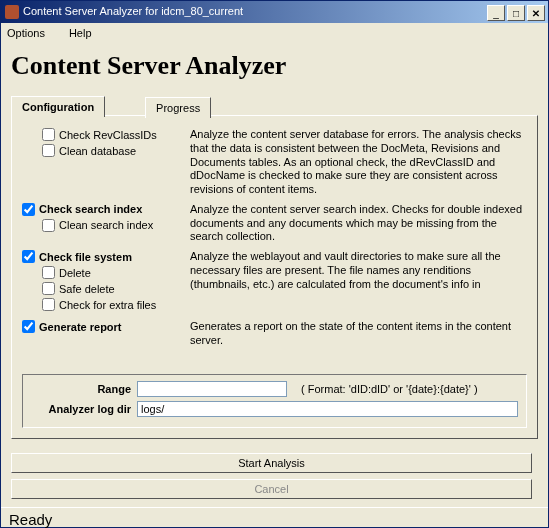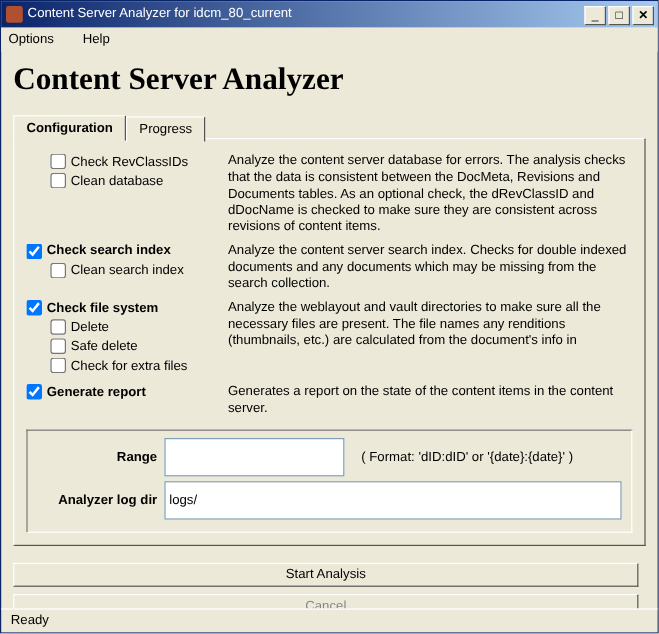--- a/index.html
+++ b/index.html
@@ -68,20 +68,21 @@
   h1 {
     font-family: "Times New Roman", serif;
     font-size: 26px;
     font-weight: bold;
     margin: 4px 0 14px 0;
   }
   .tabs {
     display: flex;
     position: relative;
     z-index: 2;
+    gap: 40px;
   }
   .tab {
     padding: 4px 10px 4px 10px;
     border: 1px solid #999;
     border-bottom: none;
     background: #ece9d8;
     font-size: 11px;
     position: relative;
     cursor: pointer;
     margin-right: 0;
@@ -155,21 +156,21 @@
     align-items: center;
     margin-bottom: 4px;
     gap: 6px;
   }
   .field-row label {
     width: 100px;
     text-align: right;
     font-weight: bold;
   }
   .field-row input[type=text] {
-    height: 32px;
+    height: 16px;
     border: 1px solid #7f9db9;
     padding: 1px 3px;
     font-family: inherit;
     font-size: 11px;
     background: #fff;
   }
   .range-input { width: 150px; }
   .logdir-input { flex: 1; }
   .format-hint { margin-left: 8px; }
   .button-row {
@@ -189,21 +190,21 @@
     cursor: pointer;
   }
   .btn[disabled] {
     color: #888;
     cursor: default;
   }
   .statusbar {
     height: 20px;
     border-top: 1px solid #fff;
     padding: 3px 8px;
-    font-size: 11px;
+    font-size: 15px;
   }
 </style>
 </head>
 <body>
 
 <div class="window">
 
   <div class="titlebar">
     <div class="titlebar-icon"></div>
     <div class="titlebar-text">Content Server Analyzer for idcm_80_current</div>

